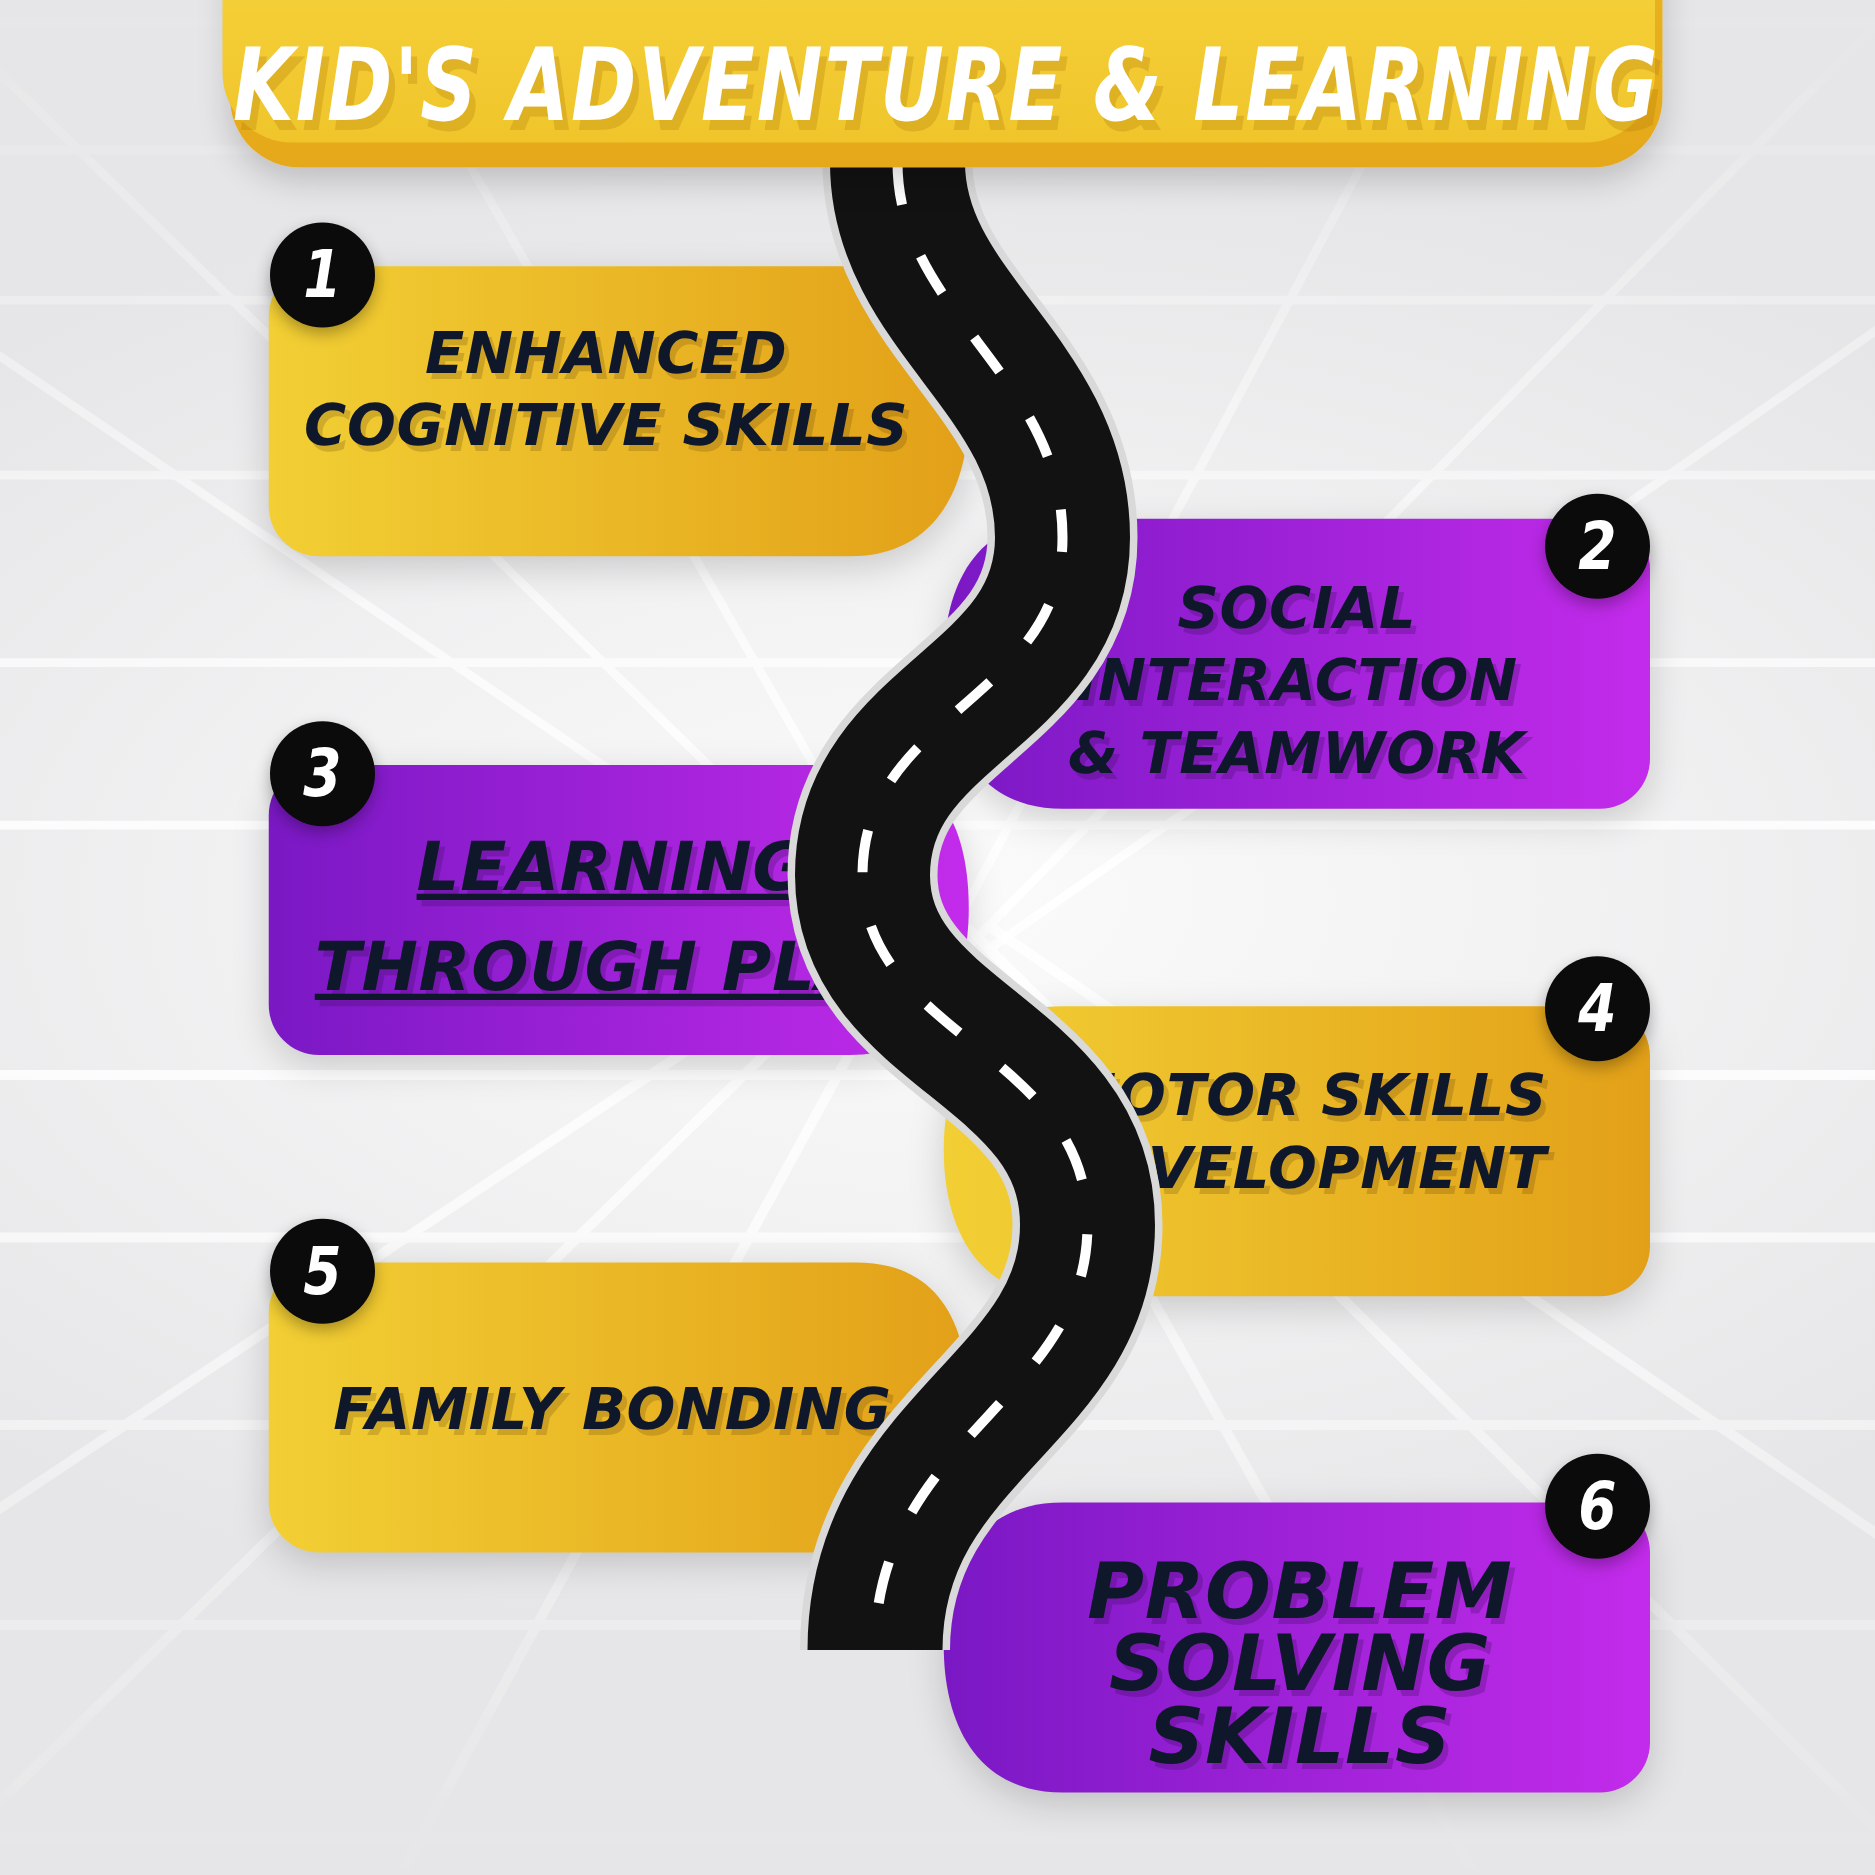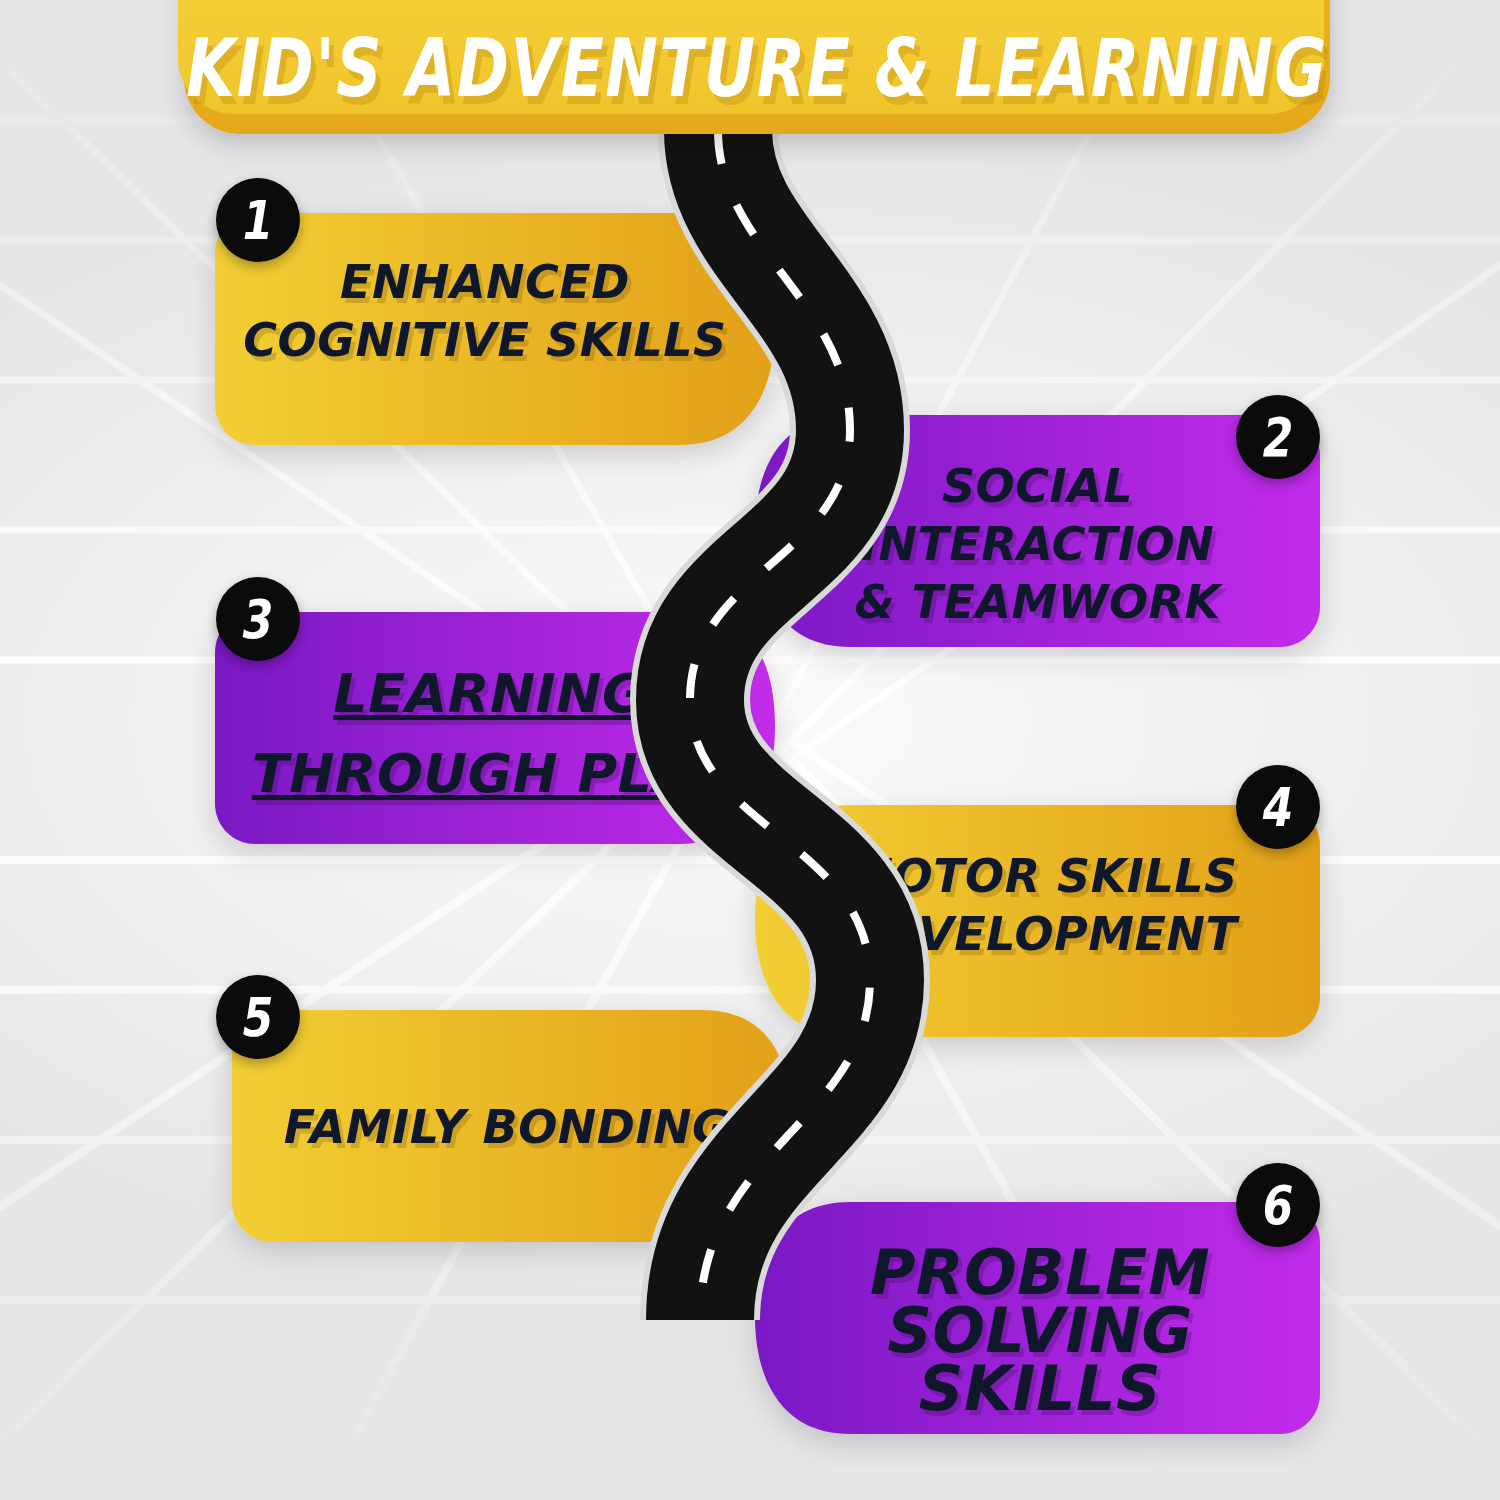--- a/index.html
+++ b/index.html
@@ -185,21 +185,21 @@
       </defs>
       <path d="M150,0 H580 C602,0 620,18 620,40 V192 C620,214 602,232 580,232 H150 C80,232 55,175 55,115 C55,55 80,0 150,0 Z" fill="url(#g4)" filter="drop-shadow(0 9px 14px rgba(0,0,0,.16))"></path>
     </svg>
     <div class="card-text" style="left:70px;top:42px;width:545px;font-size:46px;line-height:58px;">MOTOR SKILLS
 DEVELOPMENT</div>
   </div>
   <div class="badge" style="left:1236px;top:765px;">
     <span>4</span>
   </div>
 
-  <div class="card" style="left:232px;top:1010px;width:590px;height:248px;">
+  <div class="card" style="left:215px;top:1010px;width:590px;height:248px;">
     <svg class="card-svg" width="600" height="250" viewBox="0 0 600 250">
       <defs>
         <linearGradient id="g5" x1="0" y1="0" x2="1" y2="0">
           <stop offset="0%" stop-color="#f2cf34"></stop>
             <stop offset="100%" stop-color="#e2a018"></stop>
         </linearGradient>
       </defs>
       <path d="M40,0 H470 C540,0 560,55 560,115 C560,175 535,232 465,232 H40 C18,232 0,214 0,192 V40 C0,18 18,0 40,0 Z" fill="url(#g5)" filter="drop-shadow(0 9px 14px rgba(0,0,0,.16))"></path>
     </svg>
     <div class="card-text" style="left:15px;top:88px;width:520px;font-size:46px;line-height:58px;">FAMILY BONDING</div>

